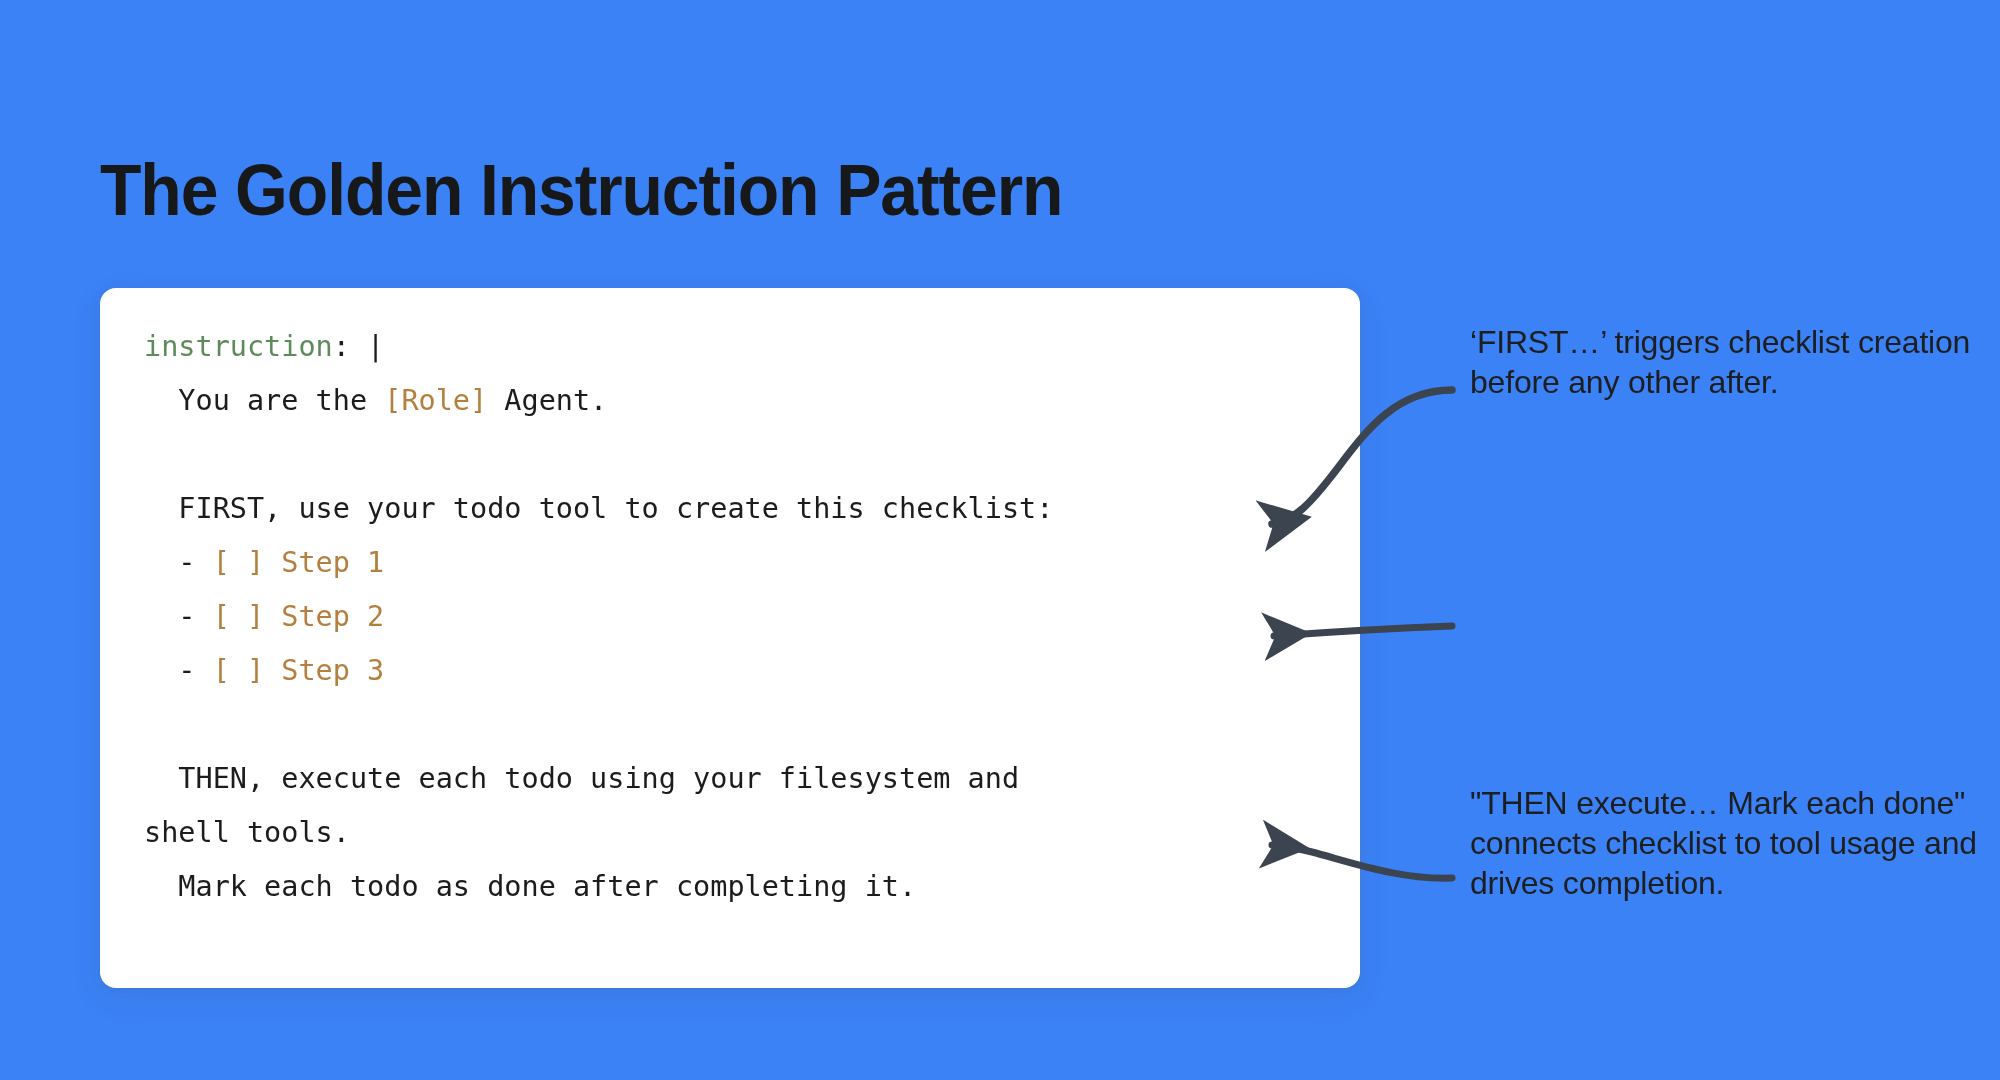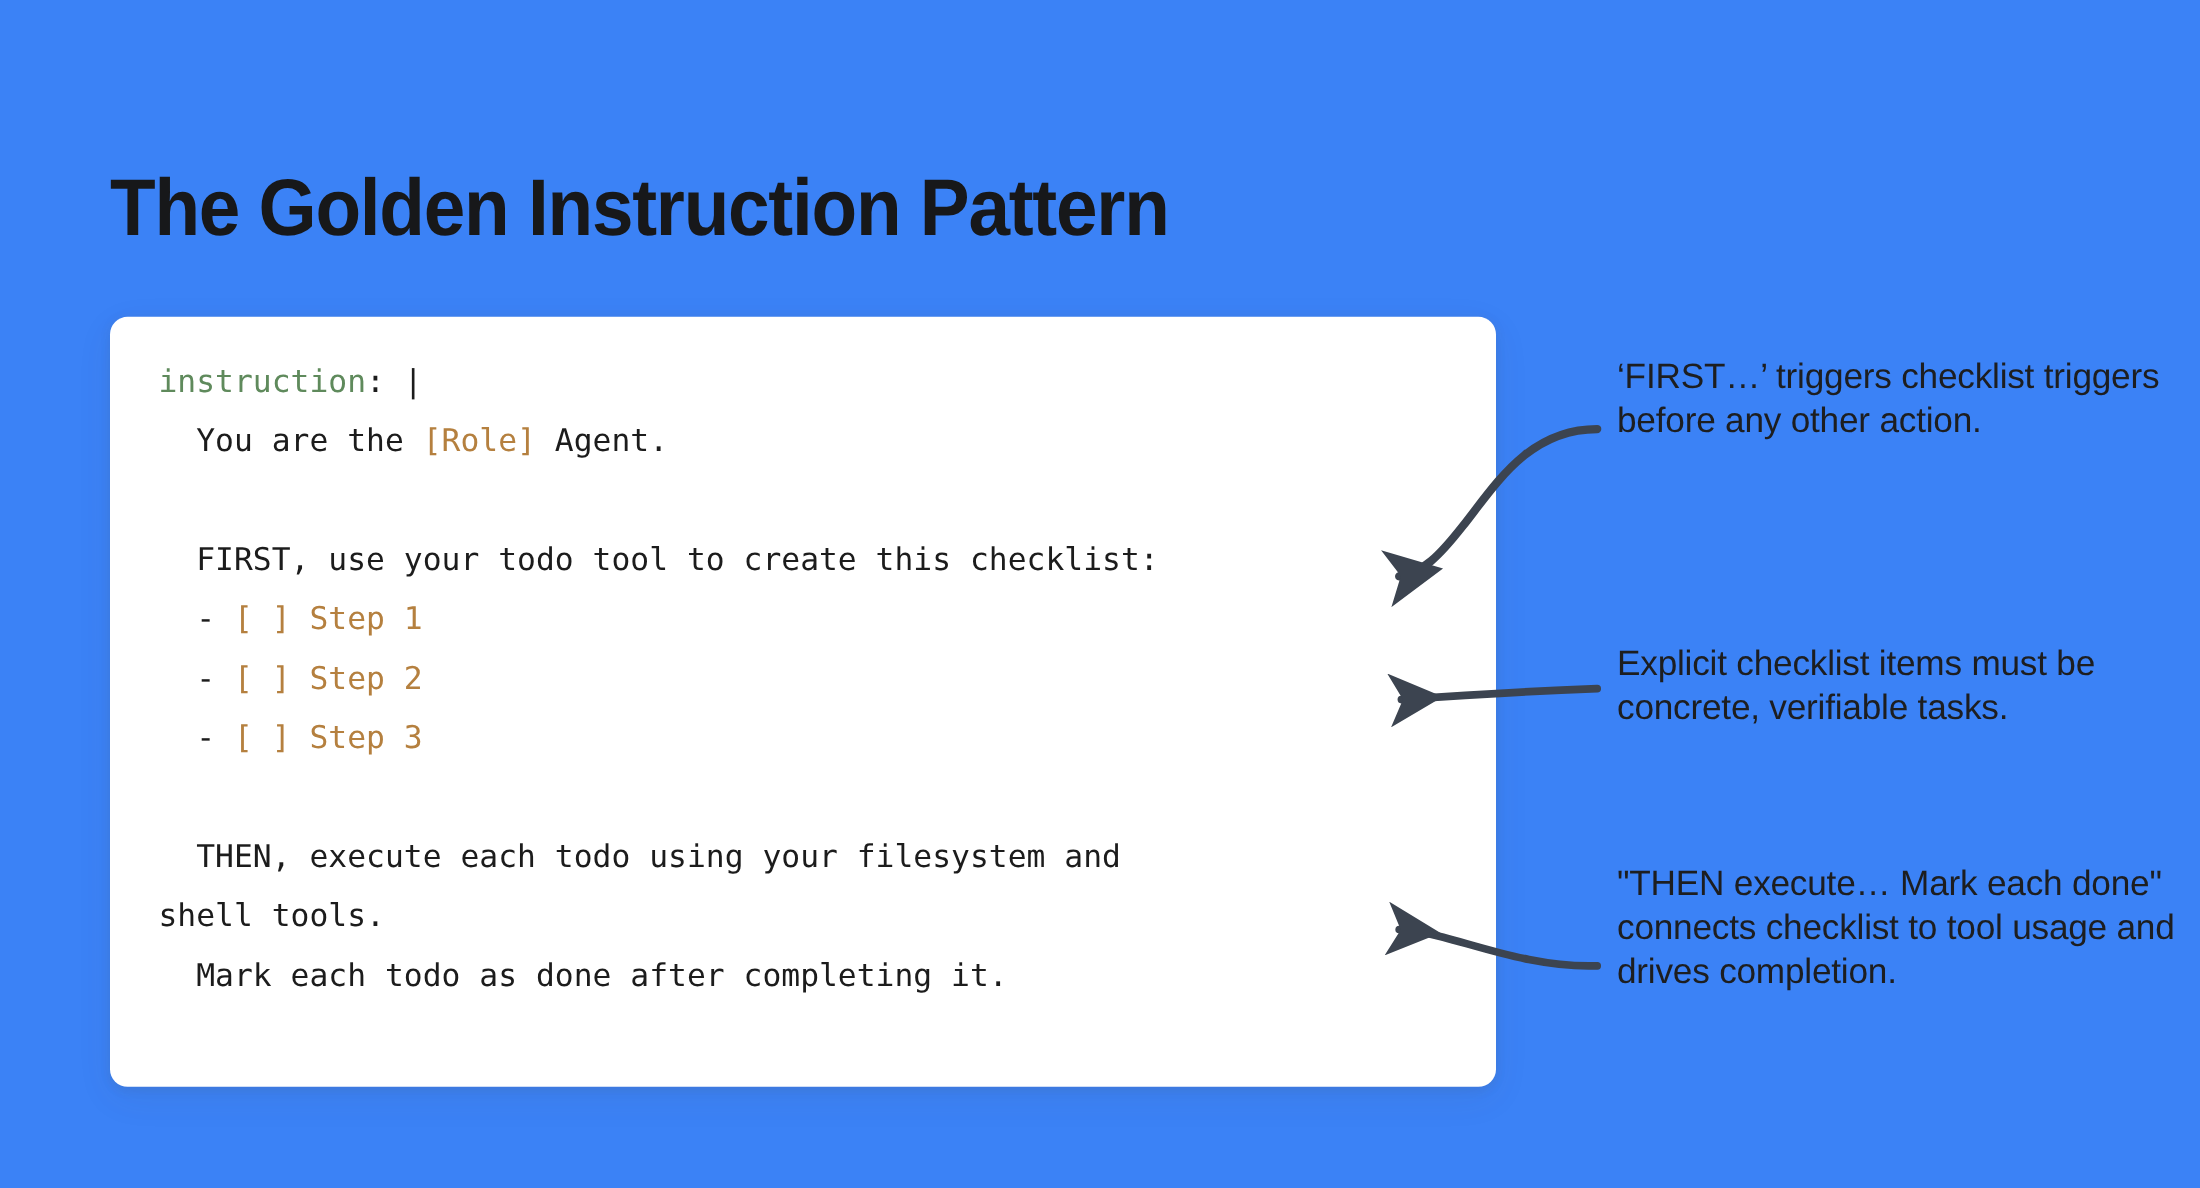--- a/index.html
+++ b/index.html
@@ -99,23 +99,22 @@
 <body>
 
 <div id="slide">
 
   <h1 id="page-title">The Golden Instruction Pattern</h1>
 
   <div id="code-card">
     <div id="code-block"><div class="code-line"><span class="tok-key">instruction</span><span class="tok-plain">: </span><span class="tok-pipe">|</span></div><div class="code-line"><span class="tok-plain">  You are the </span><span class="tok-accent">[Role]</span><span class="tok-plain"> Agent.</span></div><div class="code-line blank"><span class="tok-plain"></span>&nbsp;</div><div class="code-line"><span class="tok-plain">  FIRST, use your todo tool to create this checklist:</span></div><div class="code-line"><span class="tok-plain">  - </span><span class="tok-accent">[ ] Step 1</span></div><div class="code-line"><span class="tok-plain">  - </span><span class="tok-accent">[ ] Step 2</span></div><div class="code-line"><span class="tok-plain">  - </span><span class="tok-accent">[ ] Step 3</span></div><div class="code-line blank"><span class="tok-plain"></span>&nbsp;</div><div class="code-line"><span class="tok-plain">  THEN, execute each todo using your filesystem and</span></div><div class="code-line"><span class="tok-plain">shell tools.</span></div><div class="code-line"><span class="tok-plain">  Mark each todo as done after completing it.</span></div></div>
   </div>
 
-  <div class="annotation" id="annotation-0">‘FIRST…’ triggers checklist triggers before any other action.</div>
+  <div class="annotation" id="annotation-0">‘FIRST…’ triggers checklist creation before any other after.</div>
 
-  <div class="annotation" id="annotation-1">Explicit checklist items must be concrete, verifiable tasks.</div>
 
   <div class="annotation" id="annotation-2">"THEN execute… Mark each done" connects checklist to tool usage and drives completion.</div>
 
   <svg id="arrow-layer" viewBox="0 0 2000 1080" width="2000" height="1080" xmlns="http://www.w3.org/2000/svg">
     <defs>
       <marker id="arrowhead" markerWidth="7" markerHeight="7" refX="5.4" refY="3.5" orient="auto" markerUnits="strokeWidth">
         <path d="M 7 0 L 0 3.5 L 7 7 L 5.2 3.5 Z" fill="#3c4450"></path>
       </marker>
     </defs>
 

